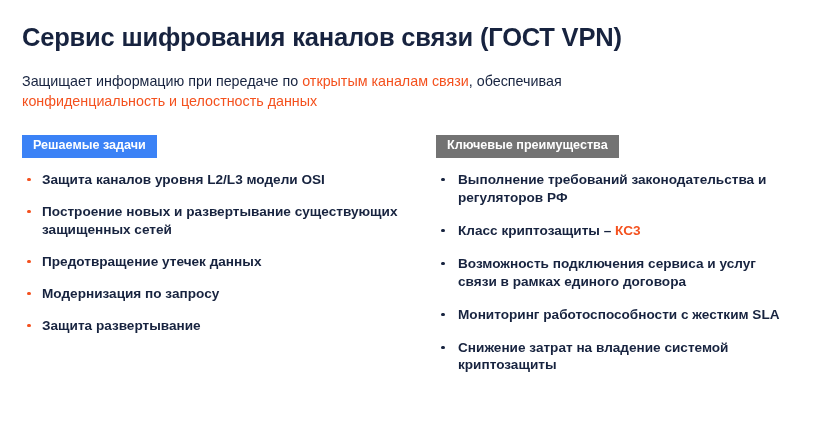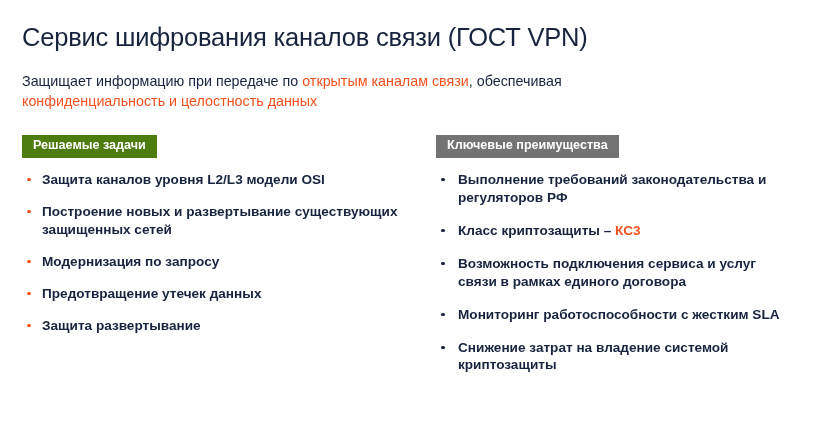--- a/index.html
+++ b/index.html
@@ -16,21 +16,21 @@
   }
   .slide {
     position: relative;
     width: 820px;
     height: 423px;
     box-sizing: border-box;
     padding: 16px 22px 0 22px;
   }
   .title {
     font-size: 25.5px;
-    font-weight: 400;
+    font-weight: 700;
     color: #17233f;
     letter-spacing: -0.2px;
     line-height: 1.2;
     margin: 6px 0 0 0;
   }
   .subtitle {
     margin-top: 18px;
     font-size: 14.3px;
     line-height: 1.45;
     color: #17233f;
@@ -54,21 +54,21 @@
   .tag {
     display: inline-block;
     color: #ffffff;
     font-size: 12.6px;
     font-weight: 600;
     padding: 4px 11px 5px 11px;
     line-height: 1.1;
     white-space: nowrap;
   }
   .tag-orange {
-    background: #4d7c0f;
+    background: #3b82f6;
   }
   .tag-navy {
     background: #737373;
   }
   ul.bullets {
     list-style: none;
     margin: 13px 0 0 0;
     padding: 0;
   }
   ul.bullets li {
@@ -113,22 +113,22 @@
     <span class="accent">конфиденциальность и целостность данных</span>
   </p>
 
   <div class="columns">
 
     <div class="col-left">
       <span class="tag tag-orange">Решаемые задачи</span>
       <ul class="bullets">
         <li><span>Защита каналов уровня L2/L3 модели OSI</span></li>
         <li><span>Построение новых и развертывание существующих защищенных сетей</span></li>
+        <li><span>Предотвращение утечек данных</span></li>
         <li><span>Модернизация по запросу</span></li>
-        <li><span>Предотвращение утечек данных</span></li>
         <li><span>Защита развертывание</span></li>
       </ul>
     </div>
 
     <div class="col-right">
       <span class="tag tag-navy">Ключевые преимущества</span>
       <ul class="bullets navy-dots">
         <li><span>Выполнение требований законодательства и регуляторов РФ</span></li>
         <li><span>Класс криптозащиты – </span><span class="inline-accent">КС3</span></li>
         <li><span>Возможность подключения сервиса и услуг связи в рамках единого договора</span></li>

